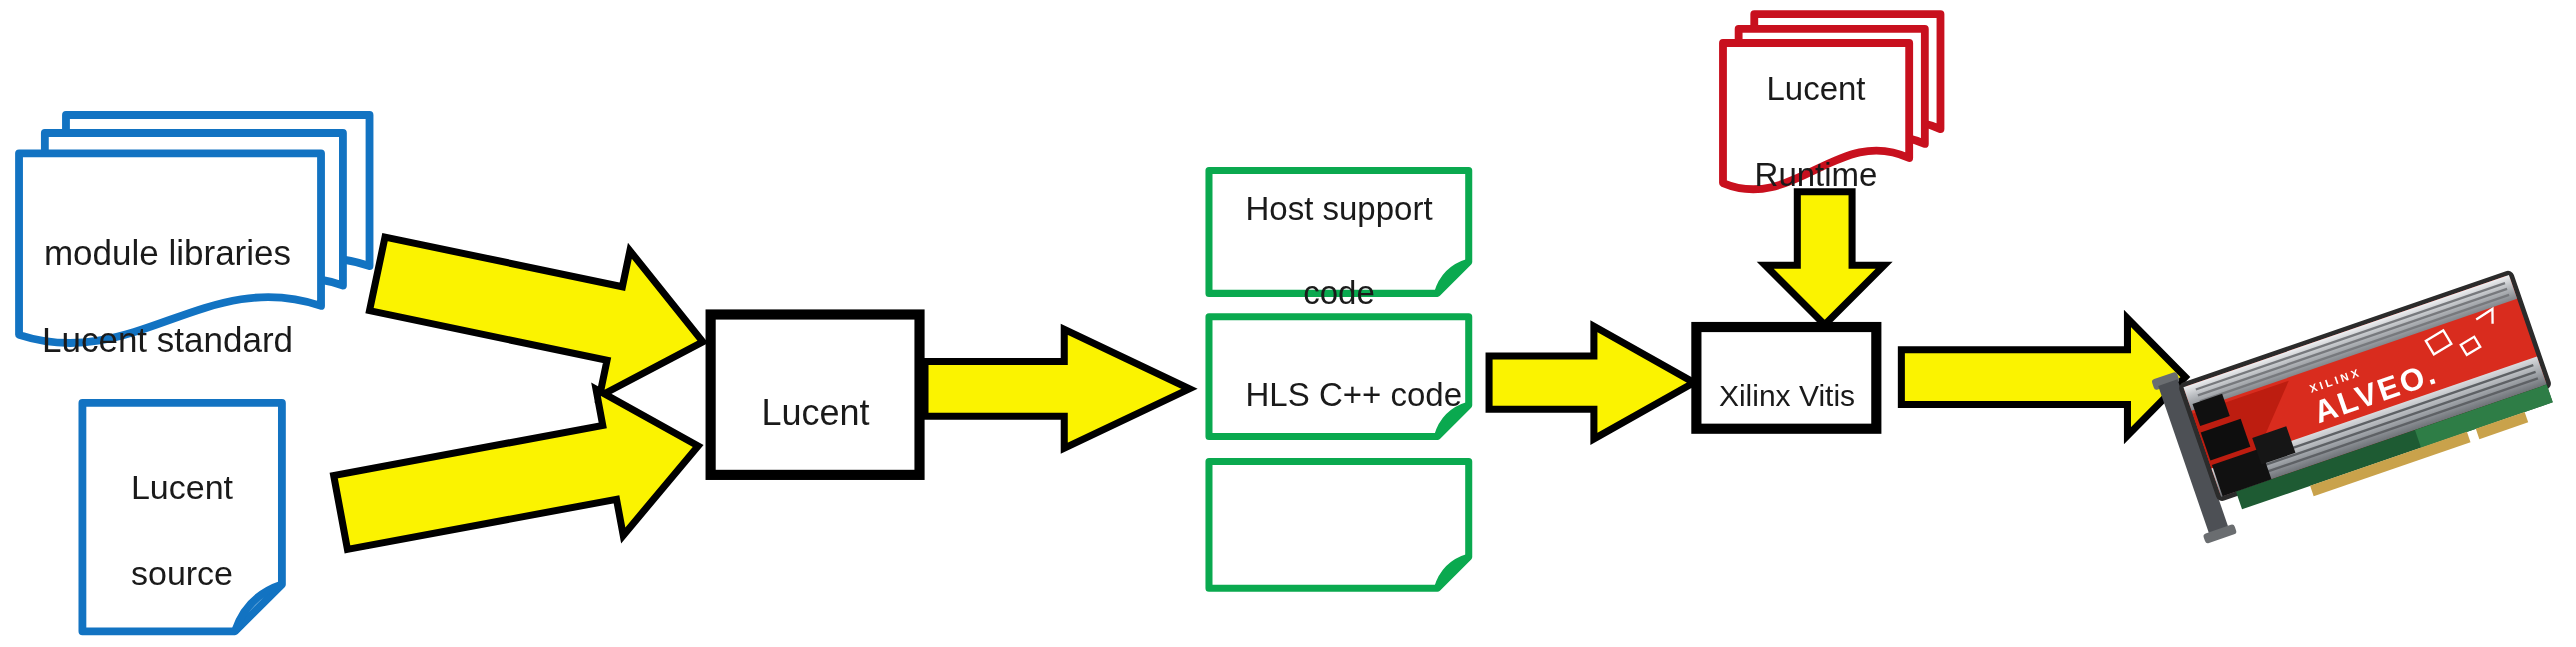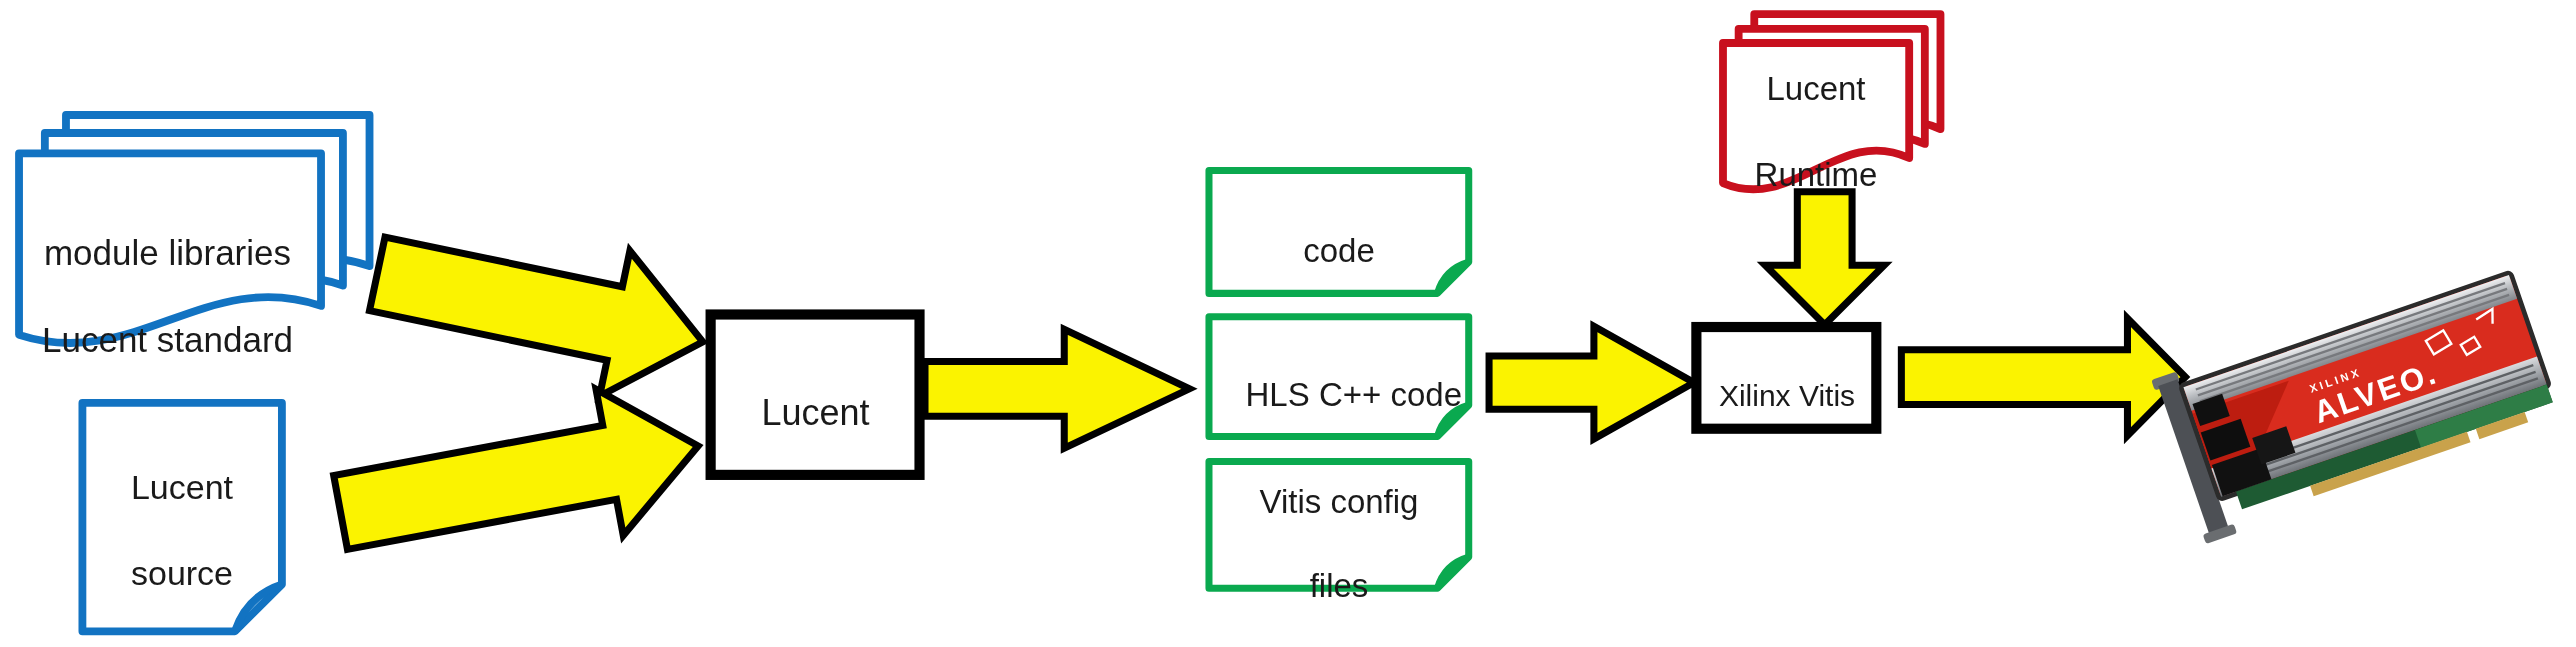--- a/index.html
+++ b/index.html
@@ -144,31 +144,28 @@
     <span>Lucent</span>
     <span>source</span>
     <span>code</span>
   </div>
 
   <div class="label flexc lbl-compiler">
     <span>Lucent</span>
   </div>
 
   <div class="label flexc lbl-host">
+    <span>Host support</span>
     <span>code</span>
   </div>
 
   <div class="label flexc lbl-hls">
     <span>HLS C++ code</span>
   </div>
 
-  <div class="label flexc lbl-cfg">
-    <span>Vitis config</span>
-    <span>files</span>
-  </div>
 
   <div class="label flexc lbl-runtime">
     <span>Lucent</span>
     <span>Runtime</span>
   </div>
 
   <div class="label flexc lbl-vitis">
     <span>Xilinx Vitis</span>
   </div>
 

